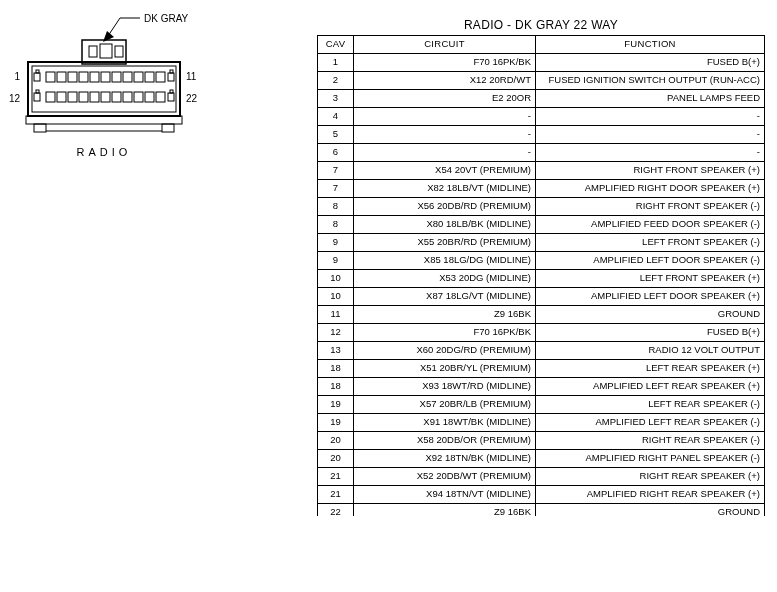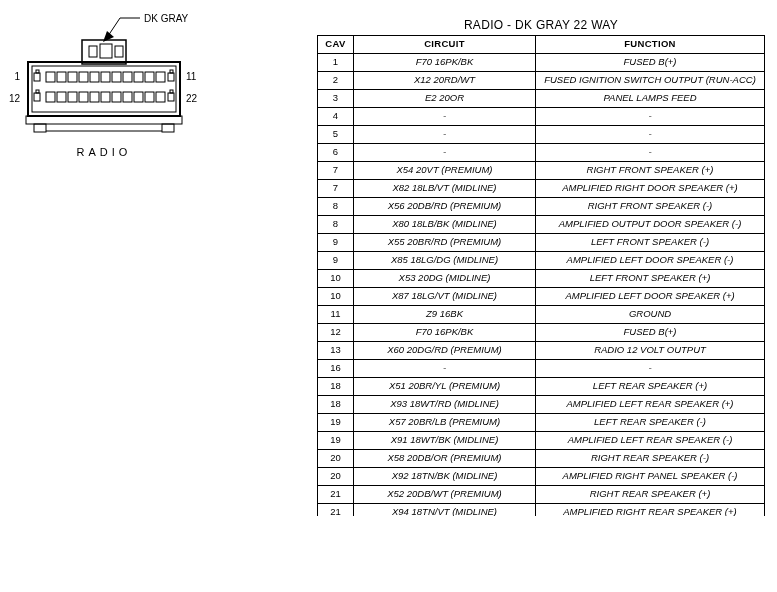--- a/index.html
+++ b/index.html
@@ -29,23 +29,23 @@
   }
   table.pinout th, table.pinout td {
     border: 1px solid #000;
     font-size: 9.5px;
     line-height: 1.1;
     padding: 2px 4px;
     height: 13px;
     overflow: hidden;
     white-space: nowrap;
   }
-  table.pinout th { text-align: center; font-weight: bold; letter-spacing: 0.3px; }
+  table.pinout th { text-align: center; font-weight: normal; letter-spacing: 0.3px; }
   td.col-cav { text-align: center; }
-  td.col-circuit, td.col-function { text-align: center; font-style: italic; }
+  td.col-circuit, td.col-function { text-align: right; }
 </style>
 </head>
 <body>
 
 <div class="page">
 
   <div class="connector">
     <svg width="250" height="170" viewBox="0 0 250 170">
 
       <text x="140" y="18" font-size="10">DK GRAY</text>
@@ -173,21 +173,21 @@
             <td class="col-function">AMPLIFIED RIGHT DOOR SPEAKER (+)</td>
           </tr>
           <tr>
             <td class="col-cav">8</td>
             <td class="col-circuit">X56 20DB/RD (PREMIUM)</td>
             <td class="col-function">RIGHT FRONT SPEAKER (-)</td>
           </tr>
           <tr>
             <td class="col-cav">8</td>
             <td class="col-circuit">X80 18LB/BK (MIDLINE)</td>
-            <td class="col-function">AMPLIFIED OUTPUT DOOR SPEAKER (-)</td>
+            <td class="col-function">AMPLIFIED FEED DOOR SPEAKER (-)</td>
           </tr>
           <tr>
             <td class="col-cav">9</td>
             <td class="col-circuit">X55 20BR/RD (PREMIUM)</td>
             <td class="col-function">LEFT FRONT SPEAKER (-)</td>
           </tr>
           <tr>
             <td class="col-cav">9</td>
             <td class="col-circuit">X85 18LG/DG (MIDLINE)</td>
             <td class="col-function">AMPLIFIED LEFT DOOR SPEAKER (-)</td>
@@ -211,25 +211,20 @@
             <td class="col-cav">12</td>
             <td class="col-circuit">F70 16PK/BK</td>
             <td class="col-function">FUSED B(+)</td>
           </tr>
           <tr>
             <td class="col-cav">13</td>
             <td class="col-circuit">X60 20DG/RD (PREMIUM)</td>
             <td class="col-function">RADIO 12 VOLT OUTPUT</td>
           </tr>
           <tr>
-            <td class="col-cav">16</td>
-            <td class="col-circuit">-</td>
-            <td class="col-function">-</td>
-          </tr>
-          <tr>
             <td class="col-cav">18</td>
             <td class="col-circuit">X51 20BR/YL (PREMIUM)</td>
             <td class="col-function">LEFT REAR SPEAKER (+)</td>
           </tr>
           <tr>
             <td class="col-cav">18</td>
             <td class="col-circuit">X93 18WT/RD (MIDLINE)</td>
             <td class="col-function">AMPLIFIED LEFT REAR SPEAKER (+)</td>
           </tr>
           <tr>

